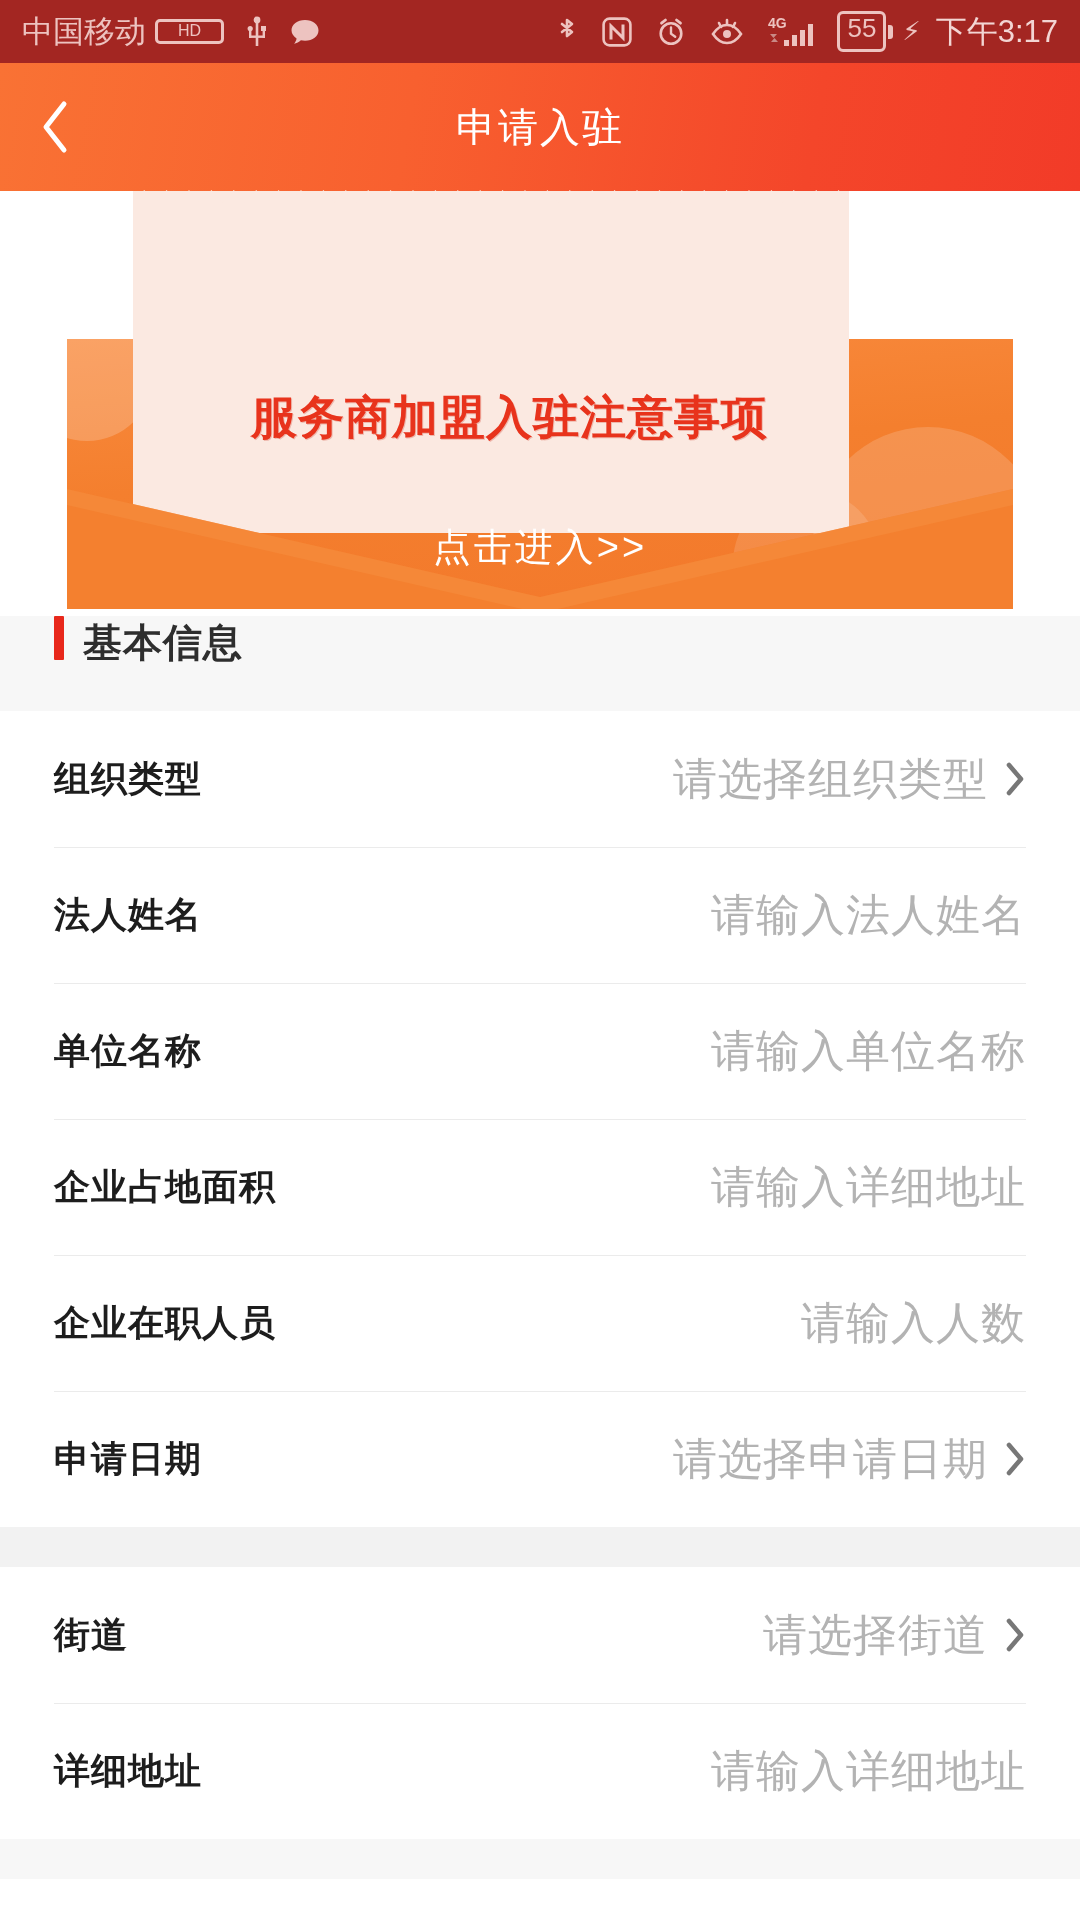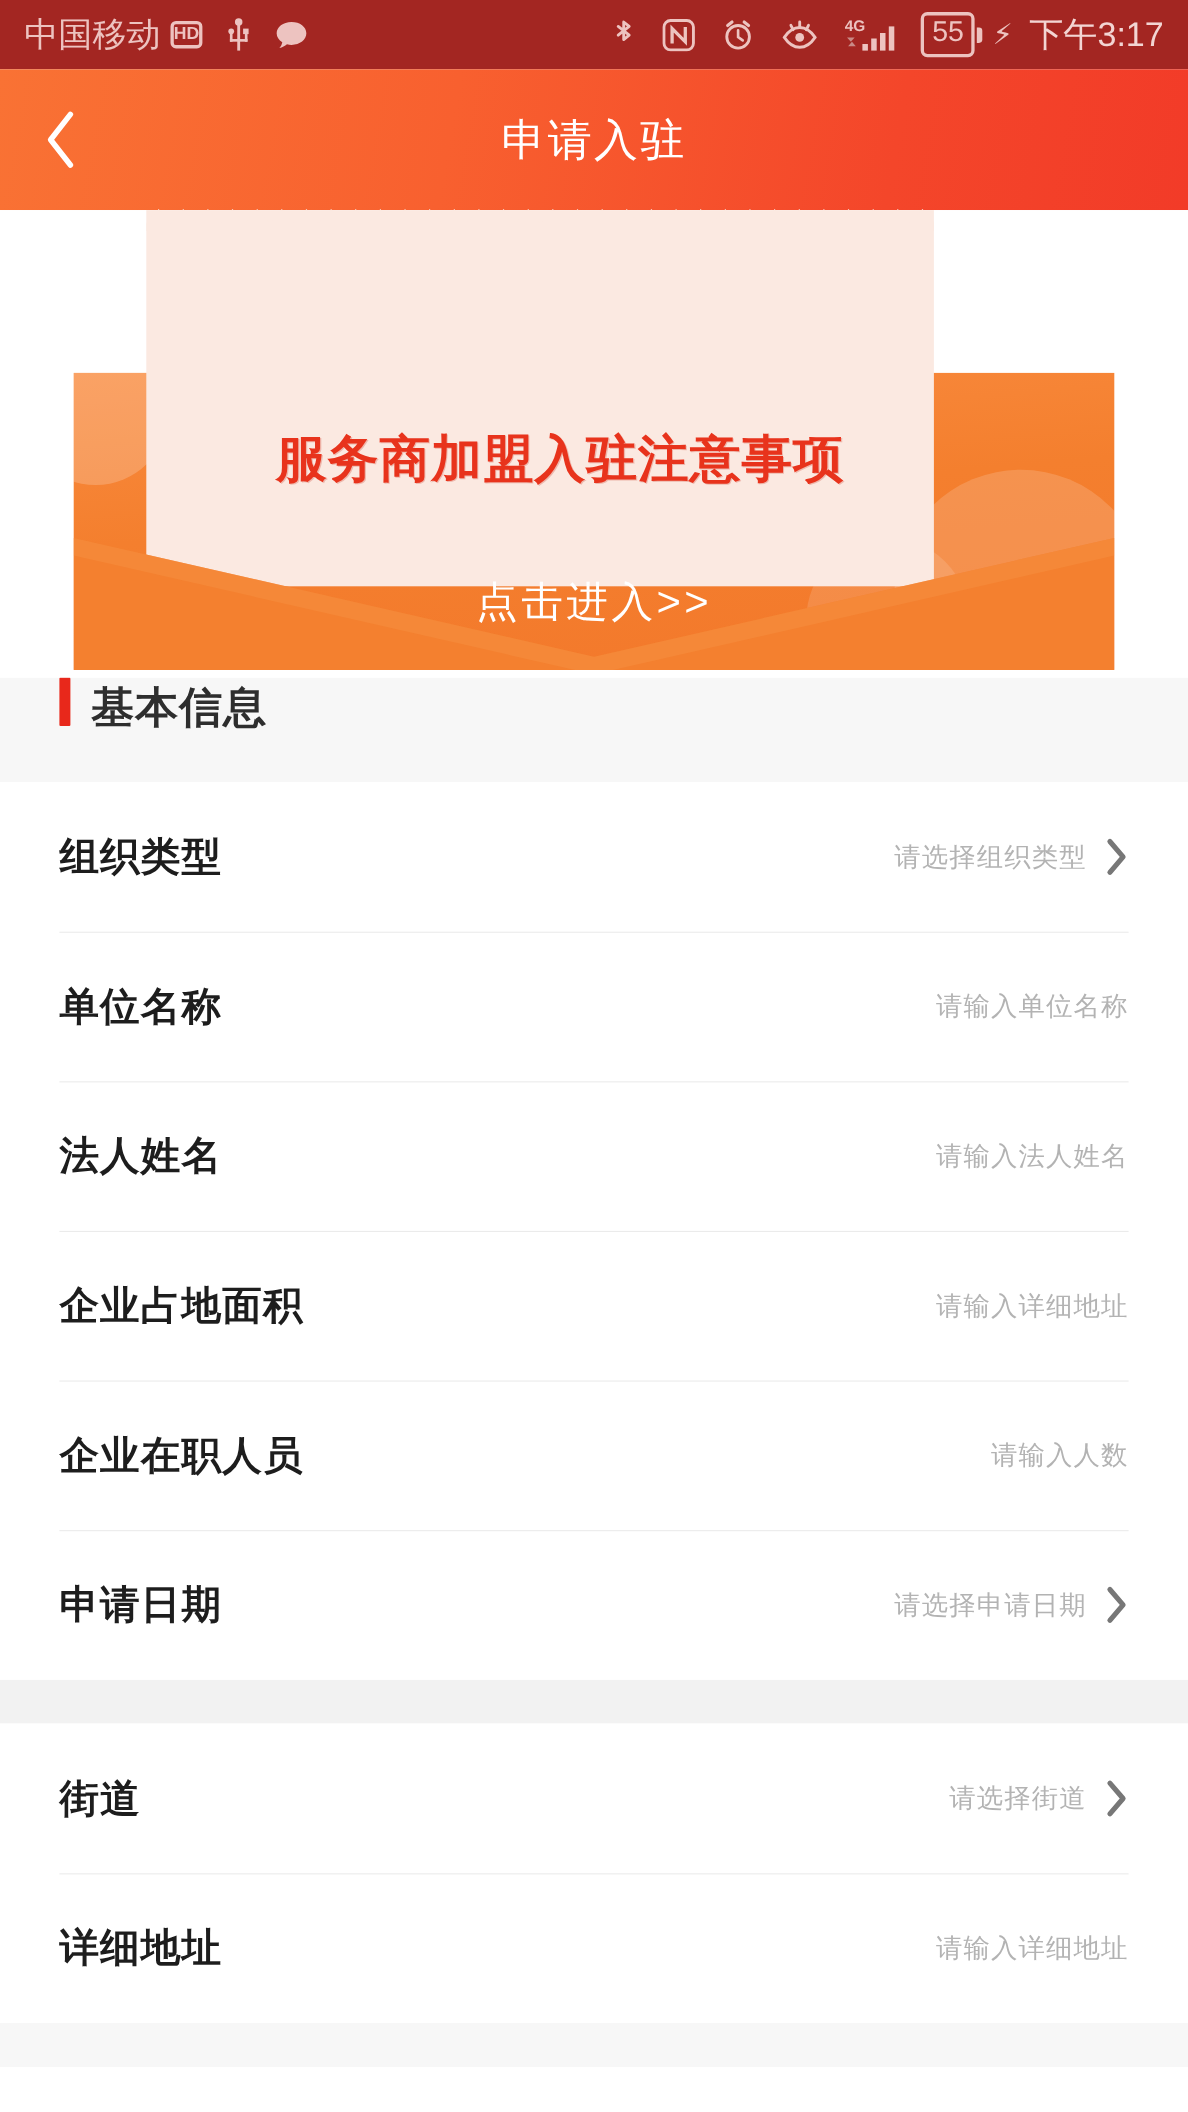--- a/index.html
+++ b/index.html
@@ -15,22 +15,22 @@
     background:#a32622;
     display:flex; align-items:center;
     padding:0 22px;
     color:#f0c9c6;
   }
   .sb-left{ display:flex; align-items:center; gap:9px; }
   .sb-right{ display:flex; align-items:center; gap:11px; margin-left:auto; }
   .carrier{ font-size:31px; color:#edc3c0; letter-spacing:0px; }
   .hd-box{
     border:3px solid #edc3c0; border-radius:5px;
-    font-size:16px; font-weight:bold; color:#edc3c0;
-    padding:1px 0; line-height:1.05;
+    font-size:16px; font-weight:normal; color:#edc3c0;
+    padding:1px 20px; line-height:1.05;
   }
   .sb-icon{ display:inline-block;margin-left:13px; }
   .sb-icon svg{ display:block; }
   .batt{
     display:flex; align-items:center; gap:2px;
   }
   .batt-body{
     border:3px solid #edc3c0; border-radius:6px;
     padding:1px 7px 8px 7px;
     font-size:26px; line-height:1; color:#edc3c0;
@@ -152,21 +152,21 @@
     height:1px; background:#ebebeb;
   }
   .row-label{
     font-size:36px; font-weight:bold; color:#1d1d1d;
     letter-spacing:1px; white-space:nowrap;
   }
   .row-right{
     margin-left:auto; display:flex; align-items:center; gap:16px;
   }
   .row-value{
-    font-size:24px; color:#b3b3b3; letter-spacing:1px; white-space:nowrap;
+    font-size:44px; color:#b3b3b3; letter-spacing:1px; white-space:nowrap;
     text-align:right;
   }
   .chev{ display:flex; align-items:center; }
   .chev svg{ display:block; }
   .gap{ height:40px; width:100%; background:#f2f2f2; }
   .tail{ height:40px; width:100%; background:#f7f7f7; }
 </style>
 </head>
 <body>
 
@@ -287,30 +287,30 @@
       <span class="row-value">请选择组织类型</span>
       <span class="chev">
         <svg width="22" height="36" viewBox="0 0 22 36">
             <path d="M5 4l12 14L5 32" fill="none" stroke="#777777" stroke-width="4.6" stroke-linecap="round" stroke-linejoin="round"></path>
           </svg>
       </span>
     </span>
   </div>
 
   <div class="row">
+    <span class="row-label">法人姓名</span>
+    <span class="row-right">
+      <span class="row-value">请输入法人姓名</span>
+    </span>
+  </div>
+
+  <div class="row">
     <span class="row-label">单位名称</span>
     <span class="row-right">
       <span class="row-value">请输入单位名称</span>
-    </span>
-  </div>
-
-  <div class="row">
-    <span class="row-label">法人姓名</span>
-    <span class="row-right">
-      <span class="row-value">请输入法人姓名</span>
     </span>
   </div>
 
   <div class="row">
     <span class="row-label">企业占地面积</span>
     <span class="row-right">
       <span class="row-value">请输入详细地址</span>
     </span>
   </div>
 

